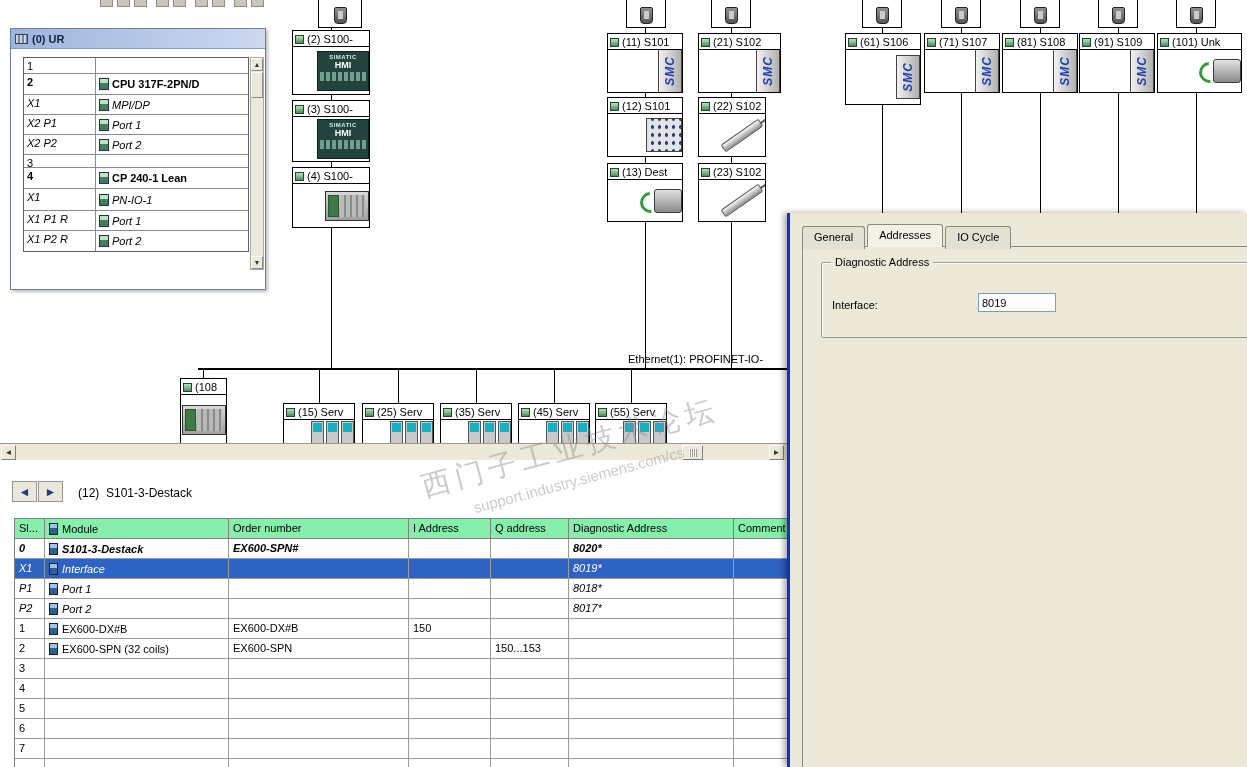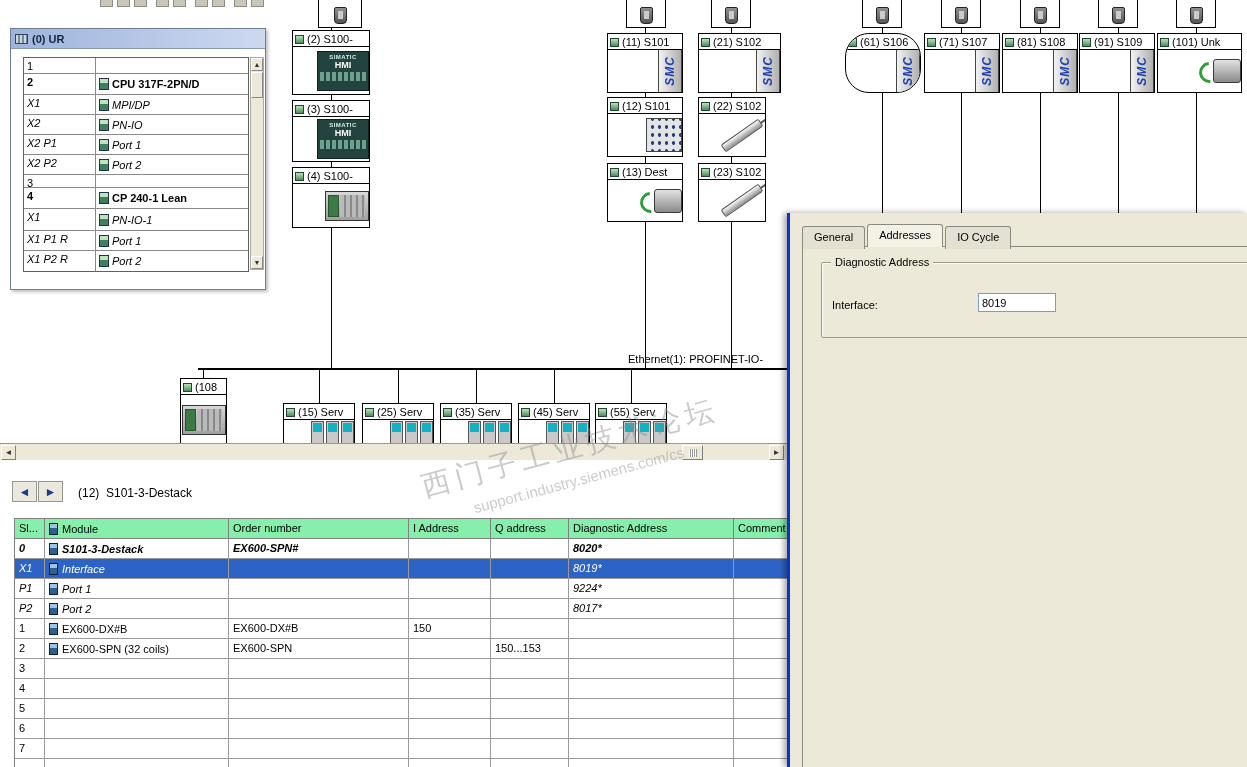--- a/index.html
+++ b/index.html
@@ -295,21 +295,21 @@
 <div class="dev" style="left:698px; top:163px; width:68px; height:59px;">
   <div class="dev-label">
       <span class="dev-ic"></span>
       <span>(23) S102</span>
     </div>
   <div class="dev-body">
       <div class="ic-cyl"></div>
     </div>
 </div>
 
-<div class="dev" style="left:845px; top:33px; width:76px; height:60px;border-radius:24px;">
+<div class="dev" style="left:845px; top:33px; width:76px; height:72px;">
   <div class="dev-label">
       <span class="dev-ic"></span>
       <span>(61) S106</span>
     </div>
   <div class="dev-body">
       <div class="ic-smc">
         <span class="smc-txt">SMC</span>
       </div>
     </div>
 </div>
@@ -450,27 +450,20 @@
           </div>
         </div>
       <div class="rack-row" style="height:20px">
           <div class="rack-slot i">X1</div>
           <div class="rack-mod i">
             <span class="mod-ic"></span>
             <span>MPI/DP</span>
           </div>
         </div>
       <div class="rack-row" style="height:20px">
-          <div class="rack-slot i">X2</div>
-          <div class="rack-mod i">
-            <span class="mod-ic"></span>
-            <span>PN-IO</span>
-          </div>
-        </div>
-      <div class="rack-row" style="height:20px">
           <div class="rack-slot i">X2 P1</div>
           <div class="rack-mod i">
             <span class="mod-ic"></span>
             <span>Port 1</span>
           </div>
         </div>
       <div class="rack-row" style="height:20px">
           <div class="rack-slot i">X2 P2</div>
           <div class="rack-mod i">
             <span class="mod-ic"></span>
@@ -575,21 +568,21 @@
 
     <div class="dt-row">
       <div class="dt-cell i">P1</div>
       <div class="dt-cell mod-cell i">
           <span class="row-ic"></span>
           <span>Port 1</span>
         </div>
       <div class="dt-cell"></div>
       <div class="dt-cell"></div>
       <div class="dt-cell"></div>
-      <div class="dt-cell i">9224*</div>
+      <div class="dt-cell i">8018*</div>
       <div class="dt-cell"></div>
     </div>
 
     <div class="dt-row">
       <div class="dt-cell i">P2</div>
       <div class="dt-cell mod-cell i">
           <span class="row-ic"></span>
           <span>Port 2</span>
         </div>
       <div class="dt-cell"></div>

